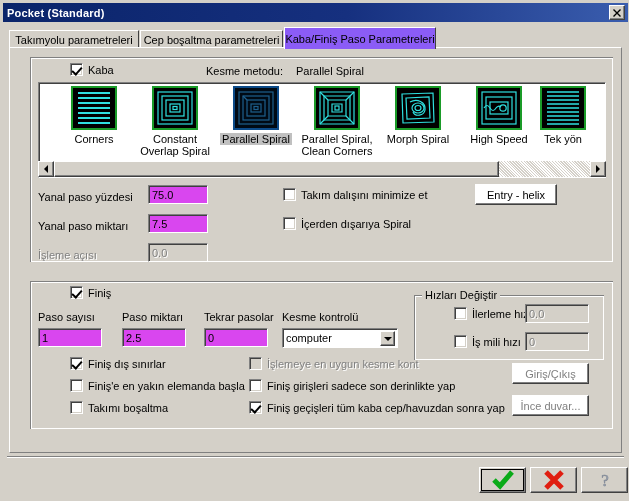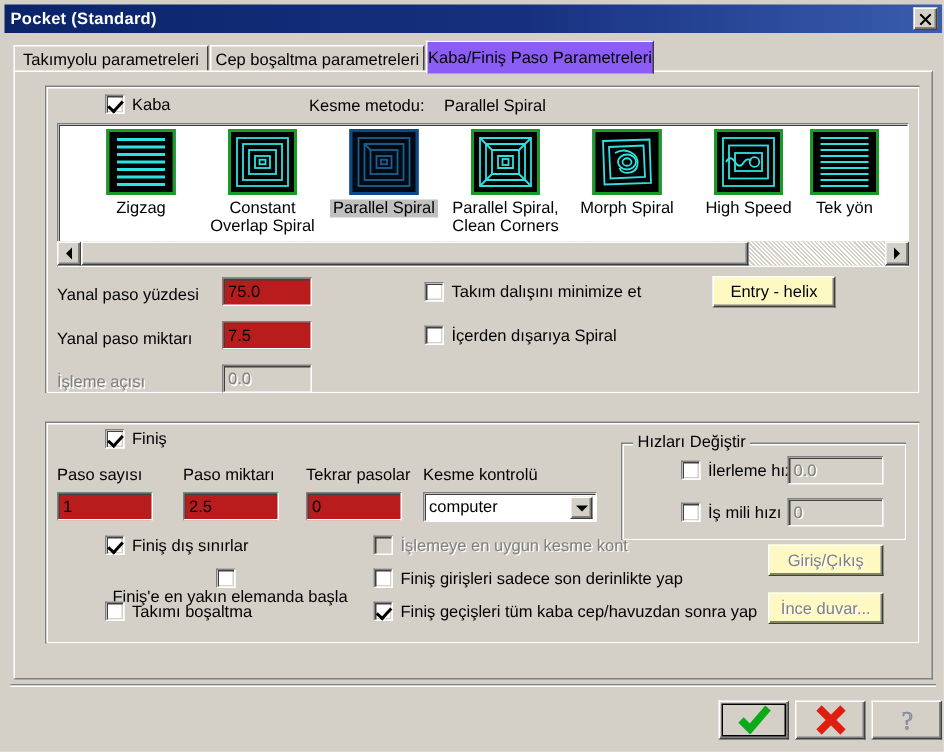--- a/index.html
+++ b/index.html
@@ -156,21 +156,21 @@
   }
   .cb-label {
     margin-left: 5px;
     font-size: 11px;
   }
   .cb.disabled .cb-label { color: #808080; text-shadow: 1px 1px 0 #ffffff; }
 
   
   .field {
     position: absolute;
-    background: #b91c1c;
+    background: #d946ef;
     border-top: 1px solid #808080;
     border-left: 1px solid #808080;
     border-right: 1px solid #ffffff;
     border-bottom: 1px solid #ffffff;
     box-shadow: inset 1px 1px 0 #404040;
     box-sizing: border-box;
     display: flex; align-items: center;
     padding-left: 3px;
     font-size: 11px;
     color: #000;
@@ -186,21 +186,21 @@
   .lbl {
     position: absolute;
     font-size: 11px;
     white-space: nowrap;
   }
   .lbl.disabled { color: #808080; text-shadow: 1px 1px 0 #ffffff; }
 
   
   .btn {
     position: absolute;
-    background: #fef9c3;
+    background: #ffffff;
     border-top: 1px solid #ffffff;
     border-left: 1px solid #ffffff;
     border-right: 1px solid #404040;
     border-bottom: 1px solid #404040;
     box-shadow: inset -1px -1px 0 #808080;
     box-sizing: border-box;
     display: flex; align-items: center; justify-content: center;
     font-size: 11px;
     cursor: default;
     white-space: nowrap;
@@ -413,21 +413,21 @@
   <div class="gallery">
 
     <div class="gitem" style="left:14px;">
       <div class="gicon">
         <svg width="42" height="40" viewBox="0 0 42 40" aria-hidden="true">
           <g stroke="#2fe0e0" stroke-width="2" fill="none">
             <path d="M5 5 H37 M5 10 H37 M5 15 H37 M5 20 H37 M5 25 H37 M5 30 H37 M5 35 H37"></path>
           </g>
         </svg>
       </div>
-      <div class="gcap">Zigzag</div>
+      <div class="gcap">Corners</div>
     </div>
 
     <div class="gitem" style="left:95px;">
       <div class="gicon">
         <svg width="42" height="40" viewBox="0 0 42 40" aria-hidden="true">
           <g stroke="#2fe0e0" stroke-width="1.2" fill="none">
             <rect x="4" y="4" width="34" height="32"></rect>
             <rect x="8" y="8" width="26" height="24"></rect>
             <rect x="12" y="12" width="18" height="16"></rect>
             <rect x="16" y="16" width="10" height="8"></rect>
@@ -572,21 +572,21 @@
     <span>computer</span>
     <span class="combo-arrow">
         <span class="arrow-down"></span>
       </span>
   </div>
 
   <div class="cb" style="left:37px; top:356px;">
     <span class="cb-box checked"></span>
     <span class="cb-label">Finiş dış sınırlar</span>
   </div>
-  <div class="cb" style="left:37px; top:378px;flex-direction:column;">
+  <div class="cb" style="left:37px; top:378px;">
     <span class="cb-box"></span>
     <span class="cb-label">Finiş'e en yakın elemanda başla</span>
   </div>
   <div class="cb" style="left:37px; top:400px;">
     <span class="cb-box"></span>
     <span class="cb-label">Takımı boşaltma</span>
   </div>
 
   <div class="cb disabled" style="left:216px; top:356px;">
     <span class="cb-box disabled"></span>

